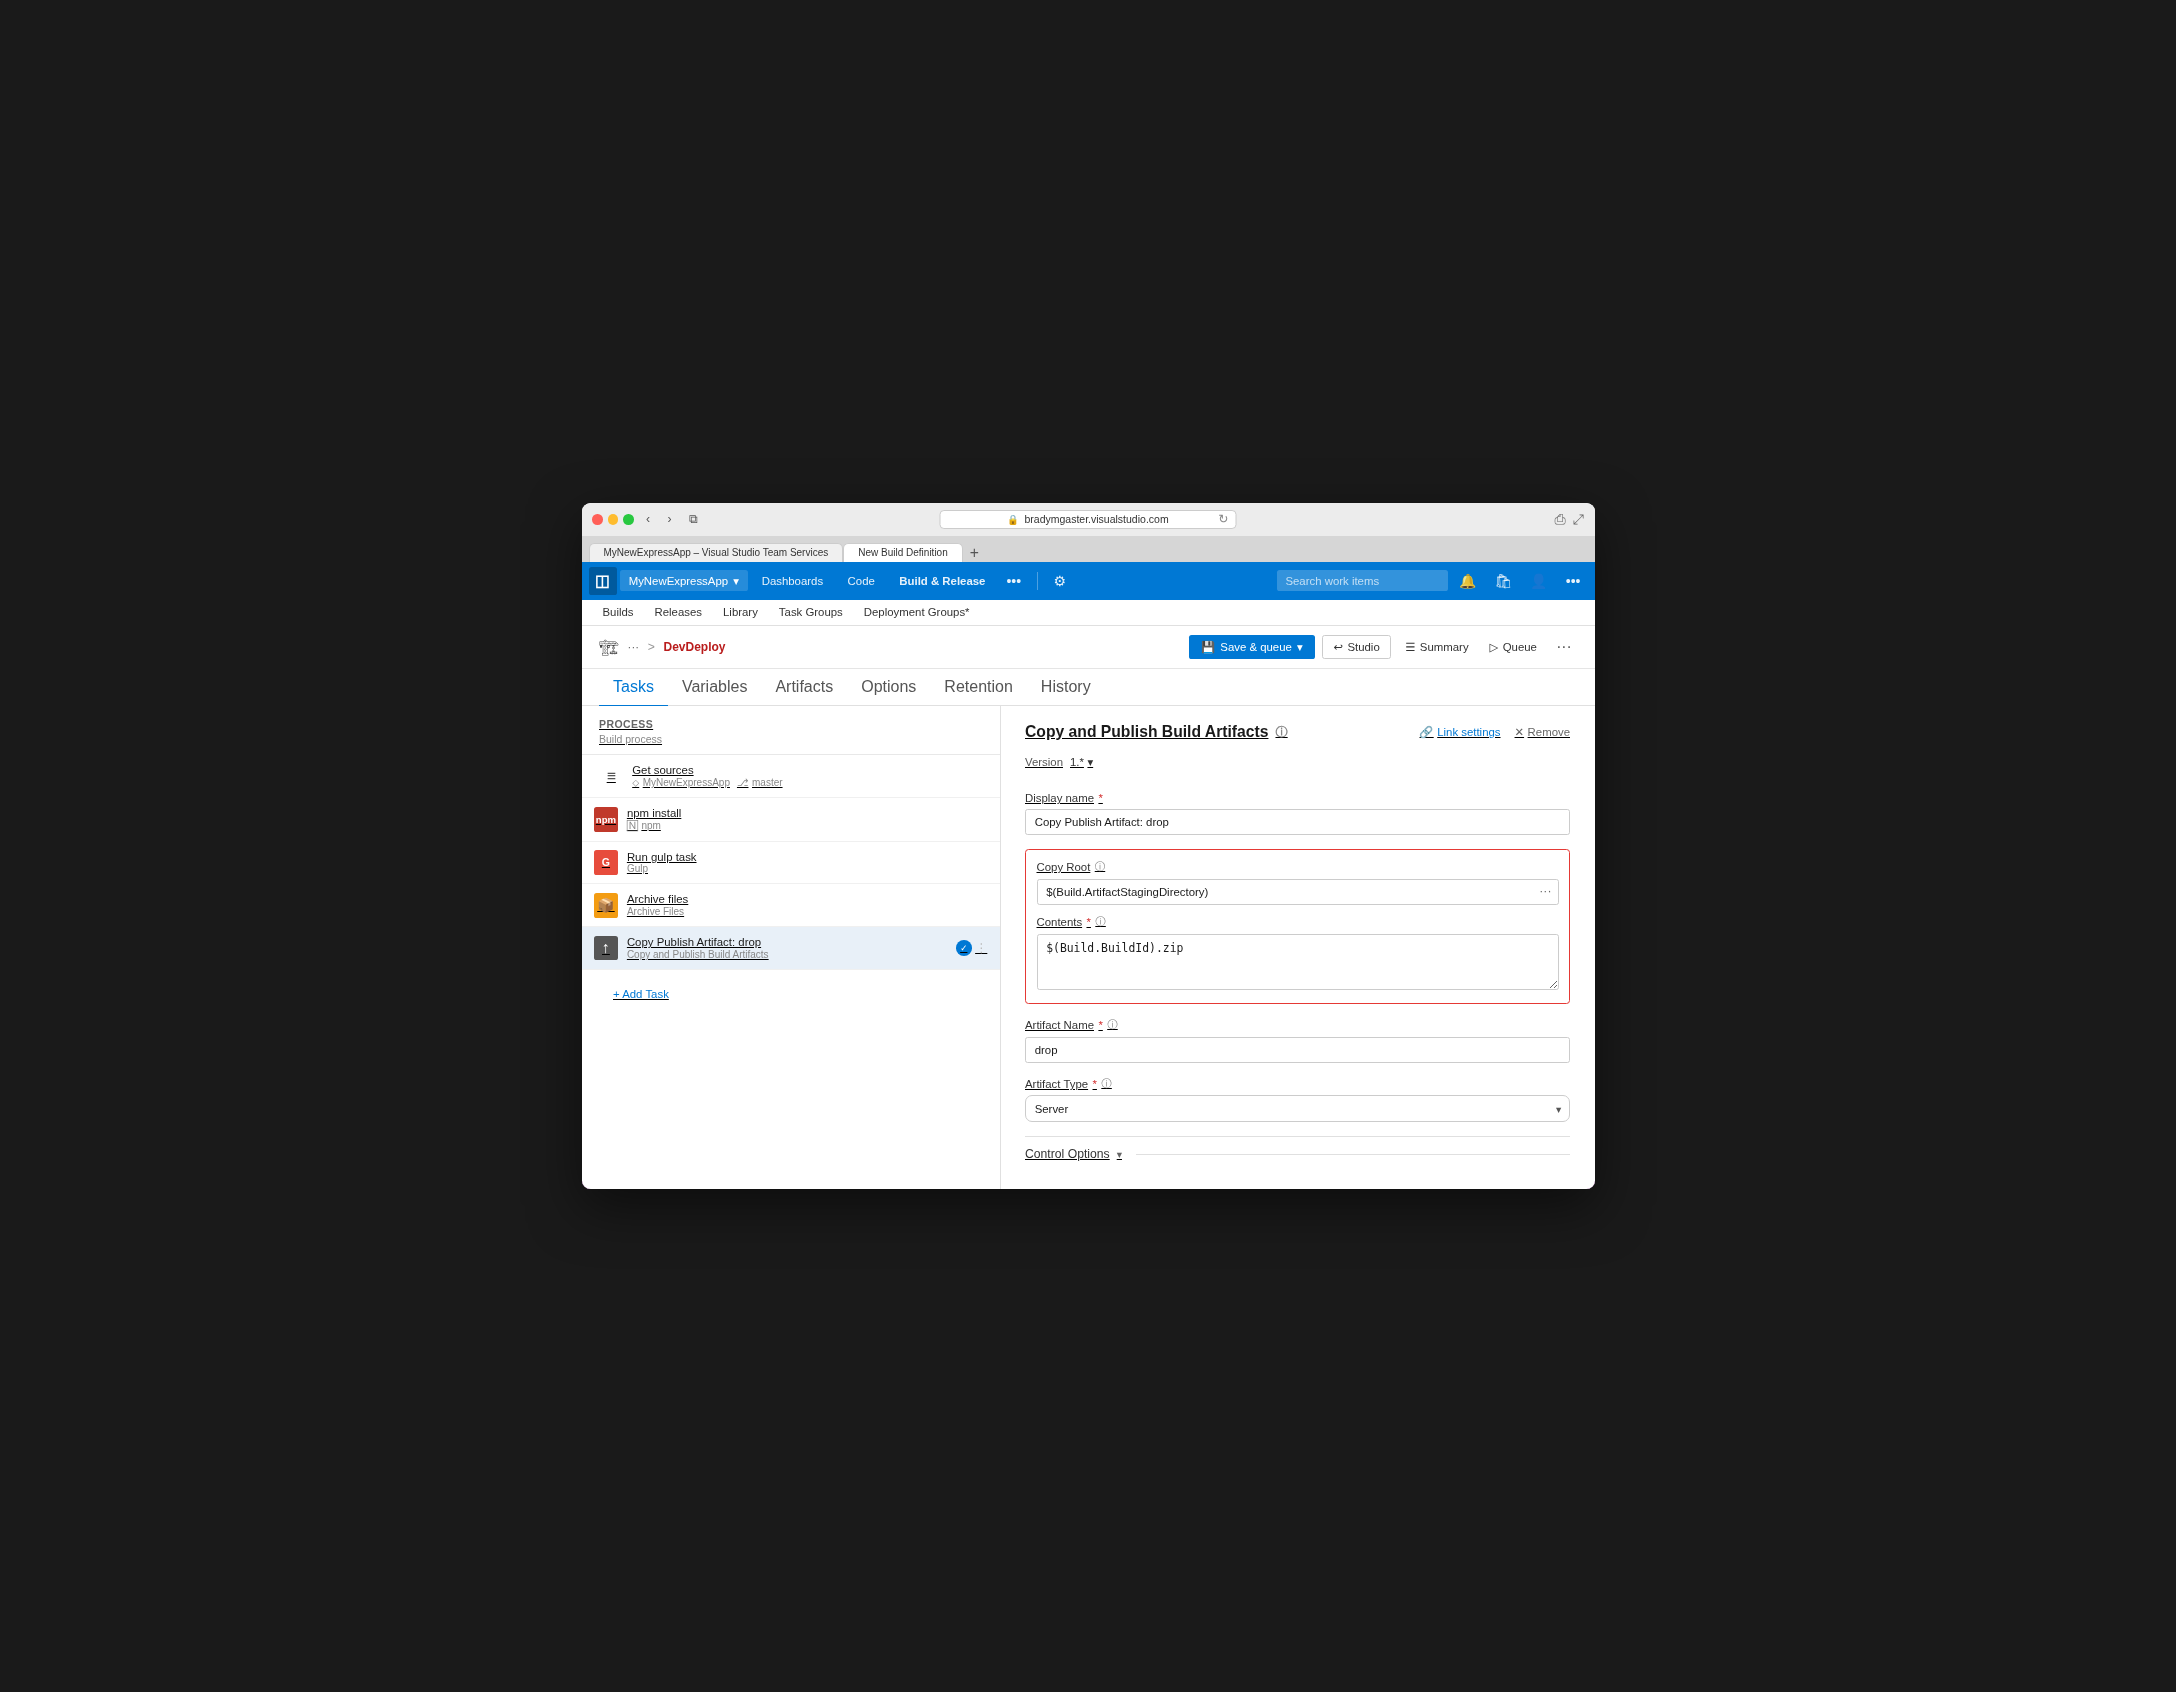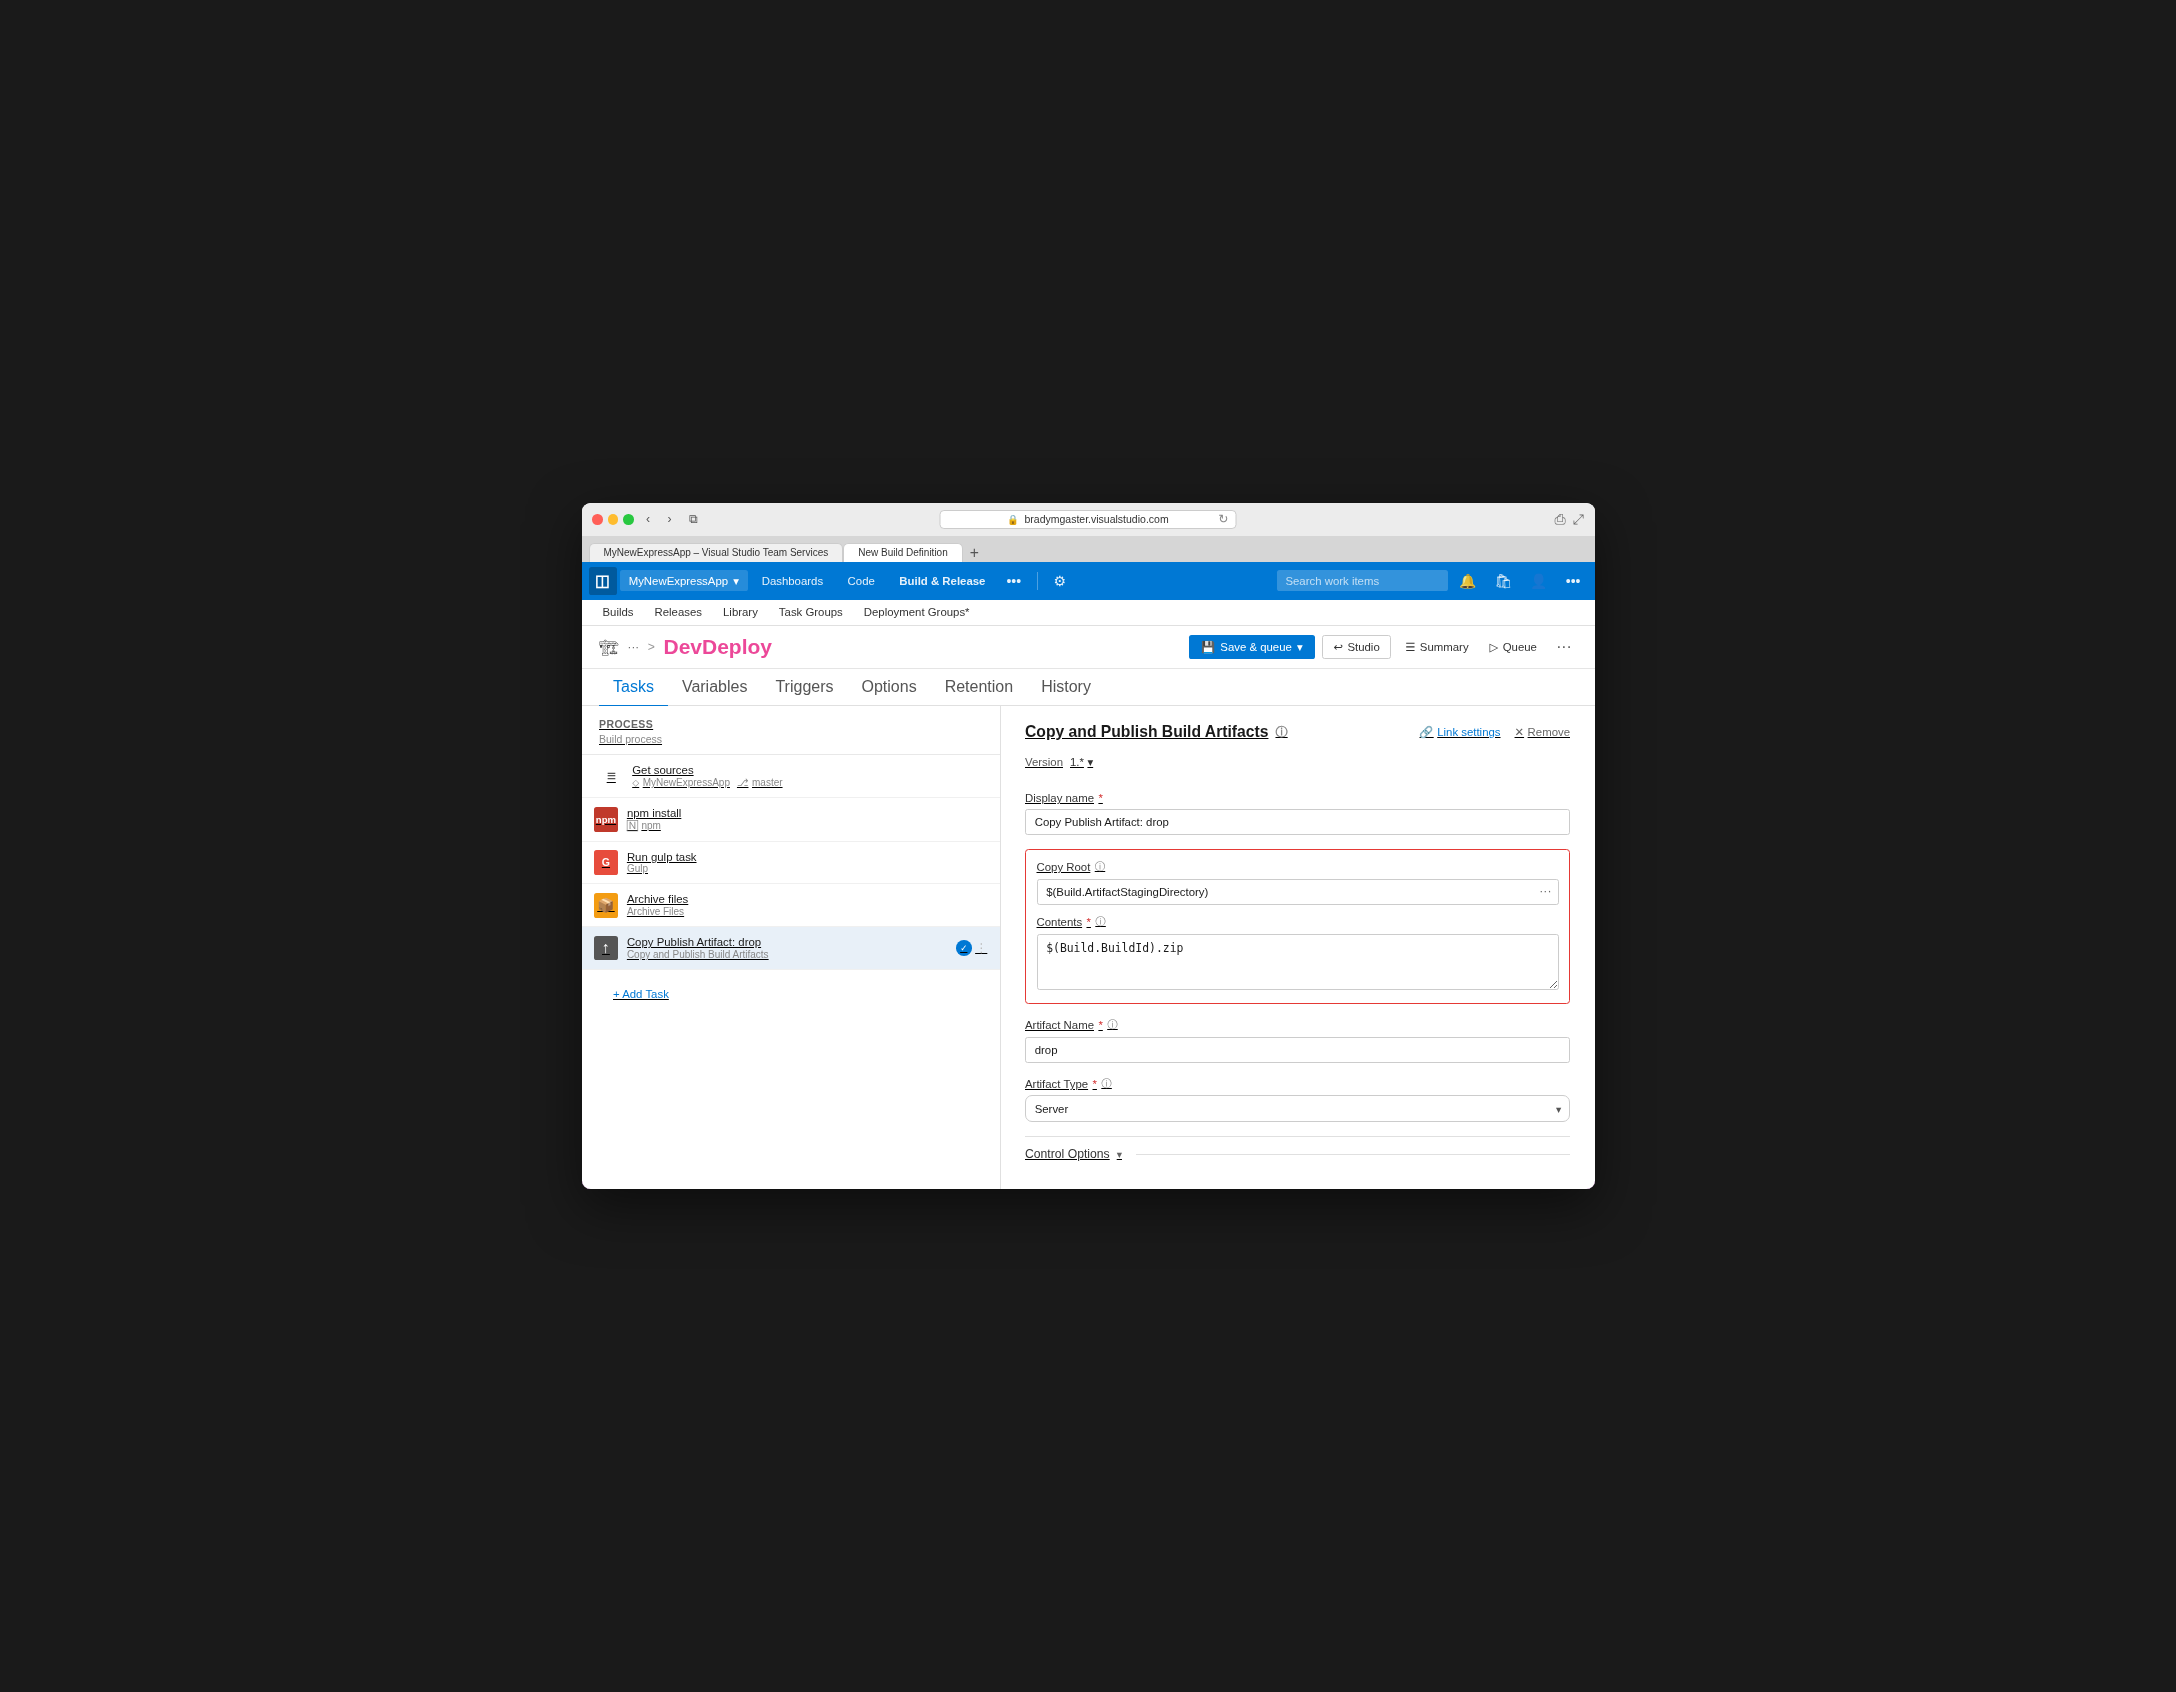--- a/index.html
+++ b/index.html
@@ -130,21 +130,21 @@
       background: #fff;
       padding: 8.7px 17.5px;
       display: flex;
       align-items: center;
       border-bottom: 0.9px solid #e5e5e5;
       gap: 8.7px;
     }
     .breadcrumb-icon { font-size: 15.7px; color: #444; }
     .breadcrumb-dots { font-size: 11.4px; color: #666; cursor: pointer; }
     .breadcrumb-sep { color: #999; font-size: 12.2px; }
-    .page-title { font-size: 21px; font-weight: 600; color: #ec4899; }
+    .page-title { font-size: 12px; font-weight: 600; color: #b91c1c; }
     .page-header-actions { margin-left: auto; display: flex; align-items: center; gap: 7px; }
     .btn-save-queue {
       background: #0078d4;
       color: #fff;
       border: none;
       border-radius: 2.6px;
       padding: 5.2px 12.2px;
       font-size: 11.4px;
       cursor: pointer;
       display: flex;
@@ -492,21 +492,21 @@
         <span>▷</span>
         <span>Queue</span>
       </button>
       <button class="btn-more">···</button>
     </div>
   </div>
 
   <div class="tabs-bar">
     <div class="tab-item active">Tasks</div>
     <div class="tab-item">Variables</div>
-    <div class="tab-item">Triggers</div>
+    <div class="tab-item">Artifacts</div>
     <div class="tab-item">Options</div>
     <div class="tab-item">Retention</div>
     <div class="tab-item">History</div>
   </div>
 
   <div class="main-content">
 
     <div class="sidebar">
       <div class="sidebar-section-label">Process</div>
       <div class="sidebar-section-sublabel">Build process</div>

